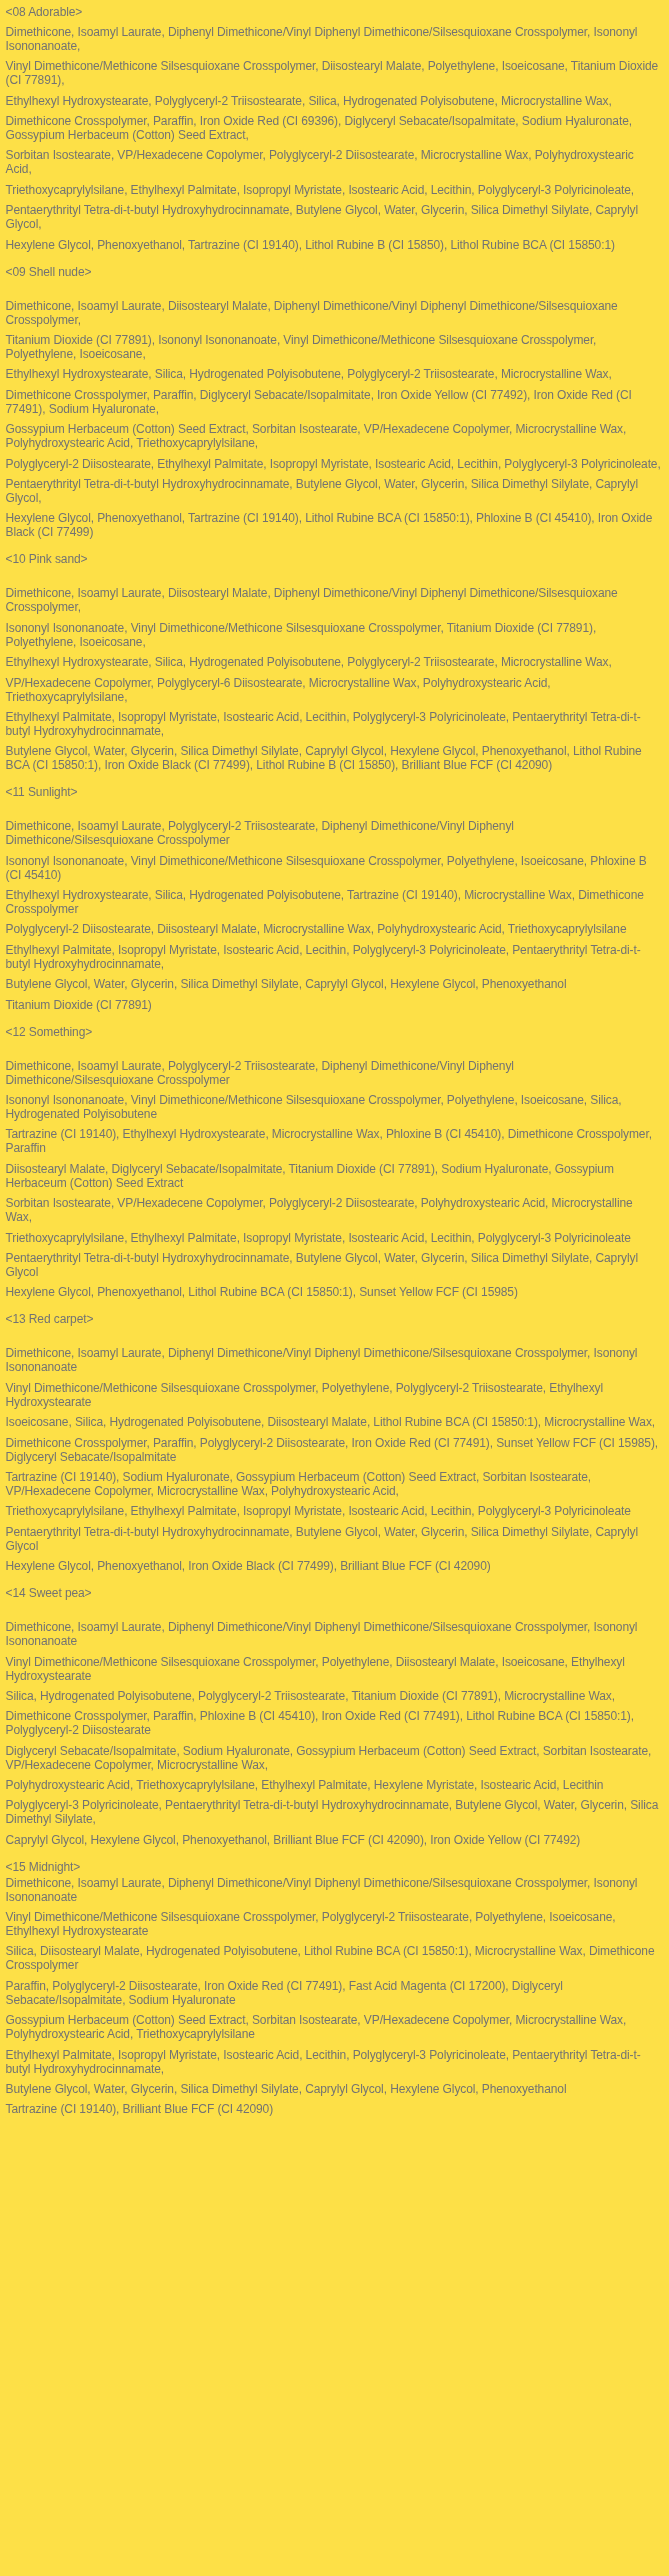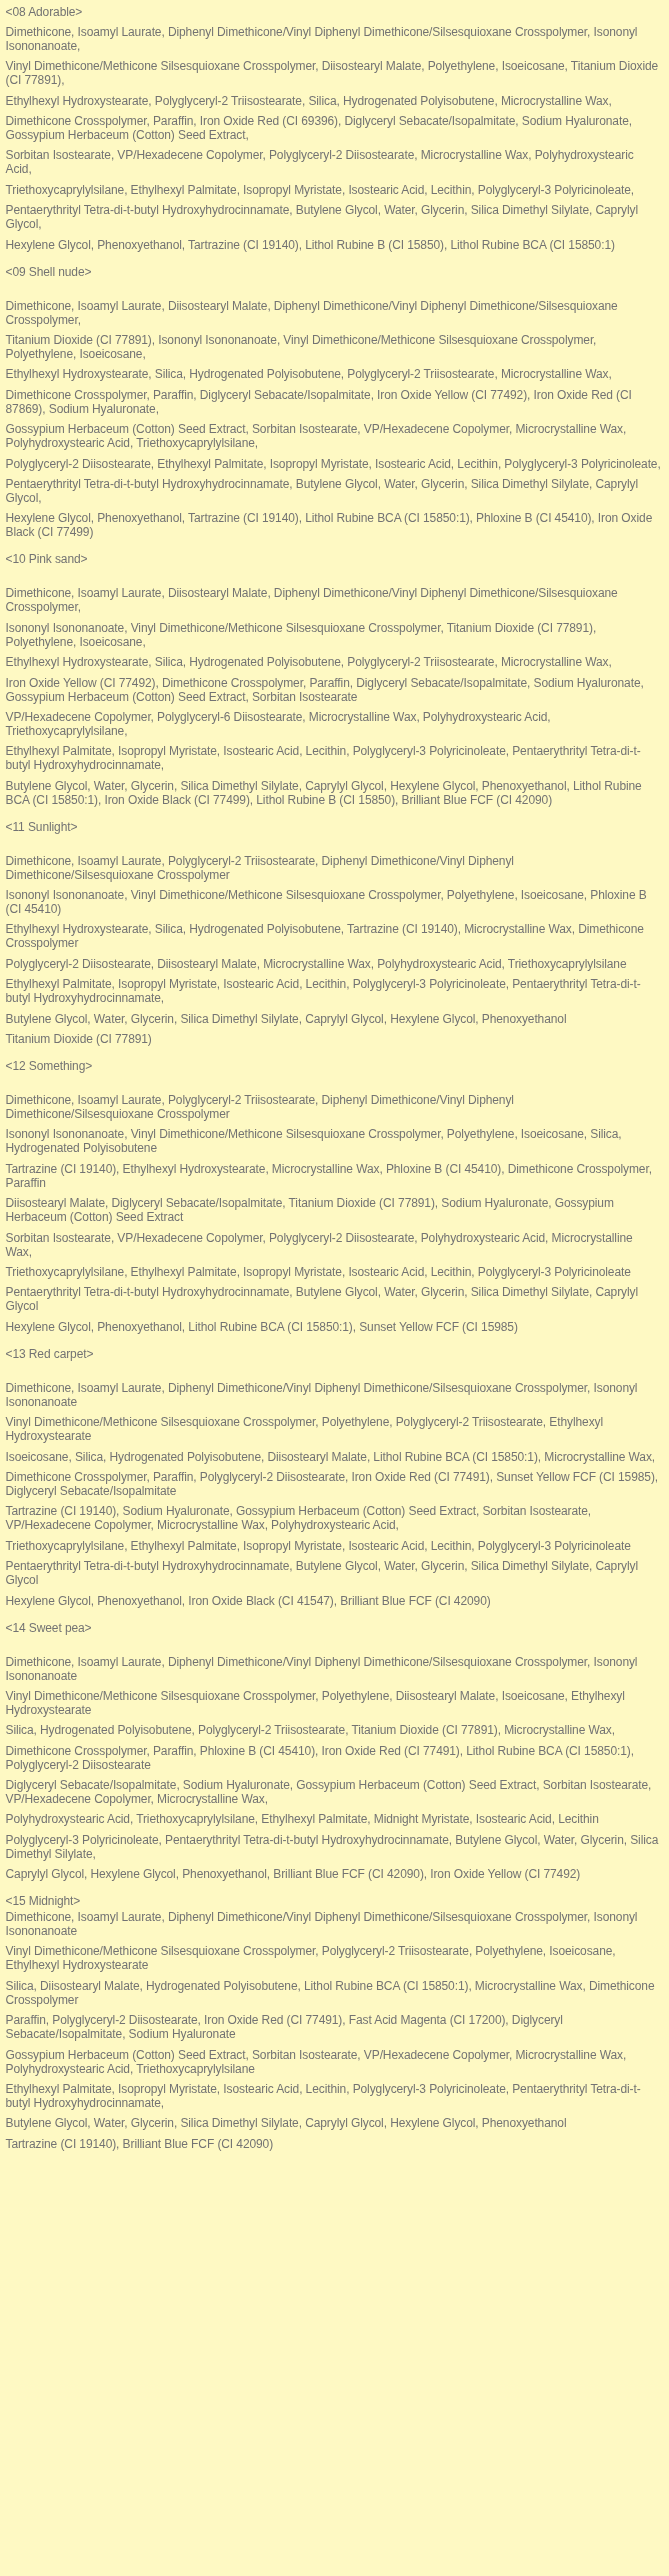--- a/index.html
+++ b/index.html
@@ -11,21 +11,21 @@
   .doc {
     width: 669px;
     min-height: 2576px;
     padding: 4.5px 7.3px 36px 5.5px;
     font-family: "Liberation Sans", "DejaVu Sans", sans-serif;
     font-size: 12px;
     line-height: 14px;
     letter-spacing: -0.1px;
     color: #737373;
     overflow-wrap: break-word;
-    background: #fef9c3;
+    background: #fde047;
   }
   .doc p { margin: 0 0 6.4px 0; padding: 0; }
   .shade-section + .shade-section { margin-top: 13px; }
   .gap-after-header .shade-header { margin-bottom: 20px; }
   .tight-header .shade-header { margin-bottom: 1.8px; }
 </style>
 </head>
 <body style="background: rgb(255, 255, 255);">
 
 <div class="doc" id="doc" style="color: rgb(115, 115, 115);">
@@ -38,32 +38,31 @@
       <p class="ingredient-line">Sorbitan Isostearate, VP/Hexadecene Copolymer, Polyglyceryl-2 Diisostearate, Microcrystalline Wax, Polyhydroxystearic Acid,</p>
       <p class="ingredient-line">Triethoxycaprylylsilane, Ethylhexyl Palmitate, Isopropyl Myristate, Isostearic Acid, Lecithin, Polyglyceryl-3 Polyricinoleate,</p>
       <p class="ingredient-line">Pentaerythrityl Tetra-di-t-butyl Hydroxyhydrocinnamate, Butylene Glycol, Water, Glycerin, Silica Dimethyl Silylate, Caprylyl Glycol,</p>
       <p class="ingredient-line">Hexylene Glycol, Phenoxyethanol, Tartrazine (CI 19140), Lithol Rubine B (CI 15850), Lithol Rubine BCA (CI 15850:1)</p>
     </section>
     <section class="shade-section gap-after-header">
       <p class="shade-header">&lt;09 Shell nude&gt;</p>
       <p class="ingredient-line">Dimethicone, Isoamyl Laurate, Diisostearyl Malate, Diphenyl Dimethicone/Vinyl Diphenyl Dimethicone/Silsesquioxane Crosspolymer,</p>
       <p class="ingredient-line">Titanium Dioxide (CI 77891), Isononyl Isononanoate, Vinyl Dimethicone/Methicone Silsesquioxane Crosspolymer, Polyethylene, Isoeicosane,</p>
       <p class="ingredient-line">Ethylhexyl Hydroxystearate, Silica, Hydrogenated Polyisobutene, Polyglyceryl-2 Triisostearate, Microcrystalline Wax,</p>
-      <p class="ingredient-line">Dimethicone Crosspolymer, Paraffin, Diglyceryl Sebacate/Isopalmitate, Iron Oxide Yellow (CI 77492), Iron Oxide Red (CI 87869), Sodium Hyaluronate,</p>
+      <p class="ingredient-line">Dimethicone Crosspolymer, Paraffin, Diglyceryl Sebacate/Isopalmitate, Iron Oxide Yellow (CI 77492), Iron Oxide Red (CI 77491), Sodium Hyaluronate,</p>
       <p class="ingredient-line">Gossypium Herbaceum (Cotton) Seed Extract, Sorbitan Isostearate, VP/Hexadecene Copolymer, Microcrystalline Wax, Polyhydroxystearic Acid, Triethoxycaprylylsilane,</p>
       <p class="ingredient-line">Polyglyceryl-2 Diisostearate, Ethylhexyl Palmitate, Isopropyl Myristate, Isostearic Acid, Lecithin, Polyglyceryl-3 Polyricinoleate,</p>
       <p class="ingredient-line">Pentaerythrityl Tetra-di-t-butyl Hydroxyhydrocinnamate, Butylene Glycol, Water, Glycerin, Silica Dimethyl Silylate, Caprylyl Glycol,</p>
       <p class="ingredient-line">Hexylene Glycol, Phenoxyethanol, Tartrazine (CI 19140), Lithol Rubine BCA (CI 15850:1), Phloxine B (CI 45410), Iron Oxide Black (CI 77499)</p>
     </section>
     <section class="shade-section gap-after-header">
       <p class="shade-header">&lt;10 Pink sand&gt;</p>
       <p class="ingredient-line">Dimethicone, Isoamyl Laurate, Diisostearyl Malate, Diphenyl Dimethicone/Vinyl Diphenyl Dimethicone/Silsesquioxane Crosspolymer,</p>
       <p class="ingredient-line">Isononyl Isononanoate, Vinyl Dimethicone/Methicone Silsesquioxane Crosspolymer, Titanium Dioxide (CI 77891), Polyethylene, Isoeicosane,</p>
       <p class="ingredient-line">Ethylhexyl Hydroxystearate, Silica, Hydrogenated Polyisobutene, Polyglyceryl-2 Triisostearate, Microcrystalline Wax,</p>
-      <p class="ingredient-line">Iron Oxide Yellow (CI 77492), Dimethicone Crosspolymer, Paraffin, Diglyceryl Sebacate/Isopalmitate, Sodium Hyaluronate, Gossypium Herbaceum (Cotton) Seed Extract, Sorbitan Isostearate</p>
       <p class="ingredient-line">VP/Hexadecene Copolymer, Polyglyceryl-6 Diisostearate, Microcrystalline Wax, Polyhydroxystearic Acid, Triethoxycaprylylsilane,</p>
       <p class="ingredient-line">Ethylhexyl Palmitate, Isopropyl Myristate, Isostearic Acid, Lecithin, Polyglyceryl-3 Polyricinoleate, Pentaerythrityl Tetra-di-t-butyl Hydroxyhydrocinnamate,</p>
       <p class="ingredient-line">Butylene Glycol, Water, Glycerin, Silica Dimethyl Silylate, Caprylyl Glycol, Hexylene Glycol, Phenoxyethanol, Lithol Rubine BCA (CI 15850:1), Iron Oxide Black (CI 77499), Lithol Rubine B (CI 15850), Brilliant Blue FCF (CI 42090)</p>
     </section>
     <section class="shade-section gap-after-header">
       <p class="shade-header">&lt;11 Sunlight&gt;</p>
       <p class="ingredient-line">Dimethicone, Isoamyl Laurate, Polyglyceryl-2 Triisostearate, Diphenyl Dimethicone/Vinyl Diphenyl Dimethicone/Silsesquioxane Crosspolymer</p>
       <p class="ingredient-line">Isononyl Isononanoate, Vinyl Dimethicone/Methicone Silsesquioxane Crosspolymer, Polyethylene, Isoeicosane, Phloxine B (CI 45410)</p>
       <p class="ingredient-line">Ethylhexyl Hydroxystearate, Silica, Hydrogenated Polyisobutene, Tartrazine (CI 19140), Microcrystalline Wax, Dimethicone Crosspolymer</p>
       <p class="ingredient-line">Polyglyceryl-2 Diisostearate, Diisostearyl Malate, Microcrystalline Wax, Polyhydroxystearic Acid, Triethoxycaprylylsilane</p>
@@ -84,30 +83,30 @@
     </section>
     <section class="shade-section gap-after-header">
       <p class="shade-header">&lt;13 Red carpet&gt;</p>
       <p class="ingredient-line">Dimethicone, Isoamyl Laurate, Diphenyl Dimethicone/Vinyl Diphenyl Dimethicone/Silsesquioxane Crosspolymer, Isononyl Isononanoate</p>
       <p class="ingredient-line">Vinyl Dimethicone/Methicone Silsesquioxane Crosspolymer, Polyethylene, Polyglyceryl-2 Triisostearate, Ethylhexyl Hydroxystearate</p>
       <p class="ingredient-line">Isoeicosane, Silica, Hydrogenated Polyisobutene, Diisostearyl Malate, Lithol Rubine BCA (CI 15850:1), Microcrystalline Wax,</p>
       <p class="ingredient-line">Dimethicone Crosspolymer, Paraffin, Polyglyceryl-2 Diisostearate, Iron Oxide Red (CI 77491), Sunset Yellow FCF (CI 15985), Diglyceryl Sebacate/Isopalmitate</p>
       <p class="ingredient-line">Tartrazine (CI 19140), Sodium Hyaluronate, Gossypium Herbaceum (Cotton) Seed Extract, Sorbitan Isostearate, VP/Hexadecene Copolymer, Microcrystalline Wax, Polyhydroxystearic Acid,</p>
       <p class="ingredient-line">Triethoxycaprylylsilane, Ethylhexyl Palmitate, Isopropyl Myristate, Isostearic Acid, Lecithin, Polyglyceryl-3 Polyricinoleate</p>
       <p class="ingredient-line">Pentaerythrityl Tetra-di-t-butyl Hydroxyhydrocinnamate, Butylene Glycol, Water, Glycerin, Silica Dimethyl Silylate, Caprylyl Glycol</p>
-      <p class="ingredient-line">Hexylene Glycol, Phenoxyethanol, Iron Oxide Black (CI 41547), Brilliant Blue FCF (CI 42090)</p>
+      <p class="ingredient-line">Hexylene Glycol, Phenoxyethanol, Iron Oxide Black (CI 77499), Brilliant Blue FCF (CI 42090)</p>
     </section>
     <section class="shade-section gap-after-header">
       <p class="shade-header">&lt;14 Sweet pea&gt;</p>
       <p class="ingredient-line">Dimethicone, Isoamyl Laurate, Diphenyl Dimethicone/Vinyl Diphenyl Dimethicone/Silsesquioxane Crosspolymer, Isononyl Isononanoate</p>
       <p class="ingredient-line">Vinyl Dimethicone/Methicone Silsesquioxane Crosspolymer, Polyethylene, Diisostearyl Malate, Isoeicosane, Ethylhexyl Hydroxystearate</p>
       <p class="ingredient-line">Silica, Hydrogenated Polyisobutene, Polyglyceryl-2 Triisostearate, Titanium Dioxide (CI 77891), Microcrystalline Wax,</p>
       <p class="ingredient-line">Dimethicone Crosspolymer, Paraffin, Phloxine B (CI 45410), Iron Oxide Red (CI 77491), Lithol Rubine BCA (CI 15850:1), Polyglyceryl-2 Diisostearate</p>
       <p class="ingredient-line">Diglyceryl Sebacate/Isopalmitate, Sodium Hyaluronate, Gossypium Herbaceum (Cotton) Seed Extract, Sorbitan Isostearate, VP/Hexadecene Copolymer, Microcrystalline Wax,</p>
-      <p class="ingredient-line">Polyhydroxystearic Acid, Triethoxycaprylylsilane, Ethylhexyl Palmitate, Midnight Myristate, Isostearic Acid, Lecithin</p>
+      <p class="ingredient-line">Polyhydroxystearic Acid, Triethoxycaprylylsilane, Ethylhexyl Palmitate, Hexylene Myristate, Isostearic Acid, Lecithin</p>
       <p class="ingredient-line">Polyglyceryl-3 Polyricinoleate, Pentaerythrityl Tetra-di-t-butyl Hydroxyhydrocinnamate, Butylene Glycol, Water, Glycerin, Silica Dimethyl Silylate,</p>
       <p class="ingredient-line">Caprylyl Glycol, Hexylene Glycol, Phenoxyethanol, Brilliant Blue FCF (CI 42090), Iron Oxide Yellow (CI 77492)</p>
     </section>
     <section class="shade-section tight-header">
       <p class="shade-header">&lt;15 Midnight&gt;</p>
       <p class="ingredient-line">Dimethicone, Isoamyl Laurate, Diphenyl Dimethicone/Vinyl Diphenyl Dimethicone/Silsesquioxane Crosspolymer, Isononyl Isononanoate</p>
       <p class="ingredient-line">Vinyl Dimethicone/Methicone Silsesquioxane Crosspolymer, Polyglyceryl-2 Triisostearate, Polyethylene, Isoeicosane, Ethylhexyl Hydroxystearate</p>
       <p class="ingredient-line">Silica, Diisostearyl Malate, Hydrogenated Polyisobutene, Lithol Rubine BCA (CI 15850:1), Microcrystalline Wax, Dimethicone Crosspolymer</p>
       <p class="ingredient-line">Paraffin, Polyglyceryl-2 Diisostearate, Iron Oxide Red (CI 77491), Fast Acid Magenta (CI 17200), Diglyceryl Sebacate/Isopalmitate, Sodium Hyaluronate</p>
       <p class="ingredient-line">Gossypium Herbaceum (Cotton) Seed Extract, Sorbitan Isostearate, VP/Hexadecene Copolymer, Microcrystalline Wax, Polyhydroxystearic Acid, Triethoxycaprylylsilane</p>

